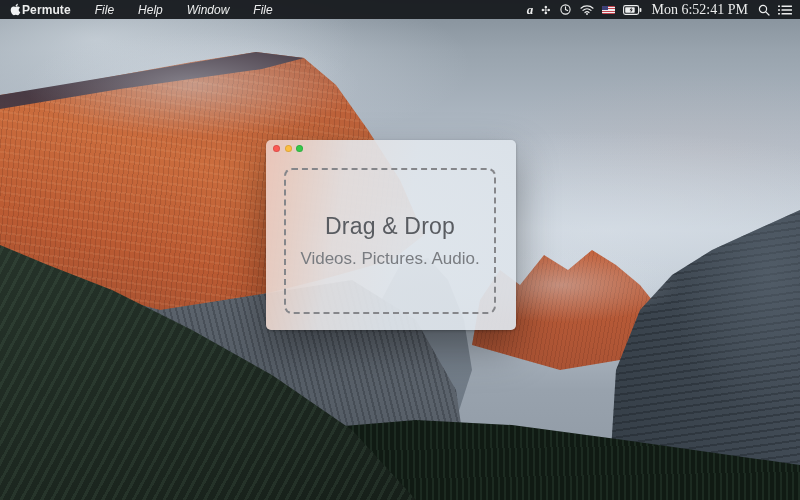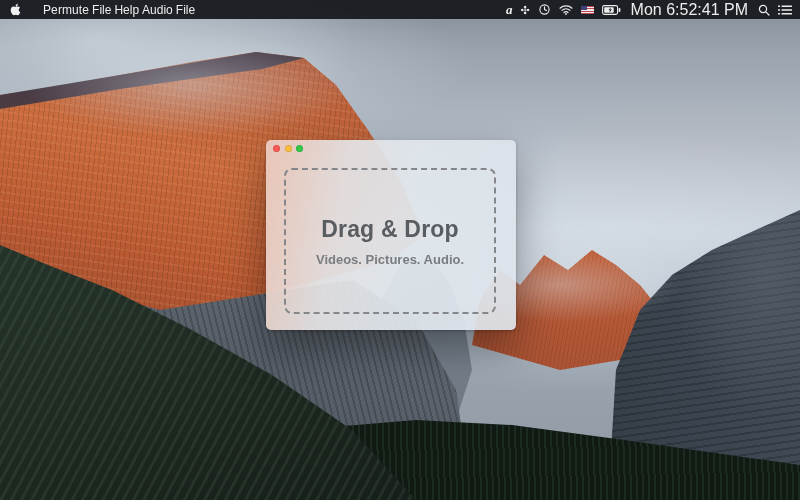--- a/index.html
+++ b/index.html
@@ -81,51 +81,51 @@
   
   #menubar {
     position:absolute; top:0; left:0; width:800px; height:19px;
     background:rgba(26,29,33,.97);
     display:flex; align-items:center;
     padding:0 8px 0 10px;
     color:#eceded; font-size:12px; z-index:60;
   }
   .apple-logo { width:12px; height:14px; display:flex; align-items:center; }
   .apple-logo svg { width:11px; height:13px; fill:#f0f1f2; }
-  .app-name { font-weight:normal; margin-left:21px; letter-spacing:.1px; }
-  .menu-item { margin-left:3px; }
+  .app-name { font-weight:bold; margin-left:0; letter-spacing:.1px; }
+  .menu-item { margin-left:24px;font-style:italic; }
   #menubar-right { margin-left:auto; display:flex; align-items:center; gap:8px; }
   .mi { display:flex; align-items:center; justify-content:center; height:16px; }
   .mi svg { display:block; }
   .a-glyph { font-family:"Liberation Serif", serif; font-style:italic; font-weight:bold; font-size:13px; line-height:14px; }
   .fan-glyph { font-size:11px; line-height:14px; }
   .flag { position:relative; width:13px; height:8px; border-radius:1px; overflow:hidden;
           background:repeating-linear-gradient(180deg,#c2434d 0 1.15px,#efeff1 1.15px 2.3px); }
   .flag .canton { position:absolute; left:0; top:0; width:6px; height:4.5px; background:#3d4279; }
-  .clock-text { font-size:16px; white-space:nowrap; margin:4px 2px; }
+  .clock-text { font-size:14px; white-space:nowrap; margin:4px 2px;font-family:Liberation Serif, serif; }
 
   
   #app-window {
     position:absolute; left:266px; top:140px; width:250px; height:190px;
     border-radius:5px; z-index:40;
     background:linear-gradient(100deg, rgba(236,201,190,.96) 0%, rgba(231,211,203,.95) 12%, rgba(227,226,228,.94) 30%, rgba(224,230,236,.93) 55%, rgba(221,228,235,.93) 100%);
     box-shadow:0 18px 42px rgba(0,0,0,.38), 0 1px 3px rgba(0,0,0,.25);
   }
   .traffic { position:absolute; top:5px; left:7px; display:flex; gap:4.5px; }
   .tl { width:7px; height:7px; border-radius:50%; border:.5px solid rgba(0,0,0,.12); }
   .tl-close { background:#fc5a54; }
   .tl-min   { background:#fdbe41; }
   .tl-zoom  { background:#35c94a; }
   #dropzone {
     position:absolute; left:18px; top:28px; width:212px; height:146px;
     border:2px dashed #85868a; border-radius:8px;
-    display:flex; flex-direction:column; align-items:center; justify-content:center; gap:9px;font-weight:bold;
+    display:flex; flex-direction:column; align-items:center; justify-content:center; gap:9px;
   }
   .dz-title { font-size:23px; color:#595c61; letter-spacing:.2px; }
-  .dz-sub   { font-size:13px; color:#797c81; }
+  .dz-sub   { font-size:17px; color:#797c81; }
 </style>
 </head>
 <body>
 
 <div id="screen">
 
   <div class="wp sky"></div>
   <div class="layer center-mtn"></div>
   <div class="layer right-peaks"></div>
   <div class="layer right-cliff"></div>
@@ -138,21 +138,21 @@
 
   <div id="menubar">
     <span class="apple-logo">
       <svg viewBox="0 0 384 512">
           <path d="M318.7 268.7c-.2-36.7 16.4-64.4 50-84.8-18.8-26.9-47.2-41.7-84.7-44.6-35.5-2.8-74.3 20.7-88.5 20.7-15 0-49.4-19.7-76.4-19.7C63.3 141.2 4 184.8 4 273.5q0 39.3 14.4 81.2c12.8 36.7 59 126.7 107.2 125.2 25.2-.6 43-17.9 75.8-17.9 31.8 0 48.3 17.9 76.4 17.9 48.6-.7 90.4-82.5 102.6-119.3-65.2-30.7-61.7-90-61.7-91.9zm-56.6-164.2c27.3-32.4 24.8-61.9 24-72.5-24.1 1.4-52 16.4-67.9 34.9-17.5 19.8-27.8 44.3-25.6 71.9 26.1 2 49.9-11.4 69.5-34.3z"></path>
         </svg>
     </span>
     <span class="app-name">Permute</span>
     <span class="menu-item">File</span>
     <span class="menu-item">Help</span>
-    <span class="menu-item">Audio</span>
+    <span class="menu-item">Window</span>
     <span class="menu-item">File</span>
 
     <div id="menubar-right">
       <span class="mi a-glyph">a</span>
       <span class="mi fan-glyph">✣</span>
       <span class="mi">
         <svg width="13" height="13" viewBox="0 0 13 13" fill="none" stroke="#eceded" stroke-width="1.1">
           <circle cx="6.5" cy="6.5" r="4.6"></circle>
           <path d="M6.5 3.8 V6.6 L8.6 7.6" stroke-linecap="round"></path>
         </svg>

